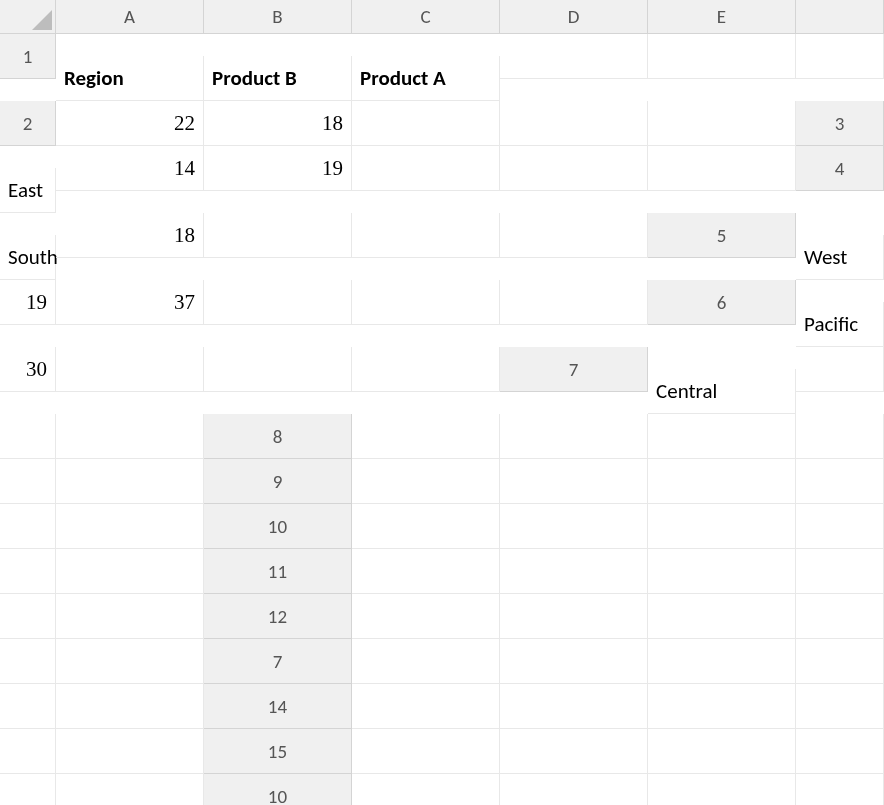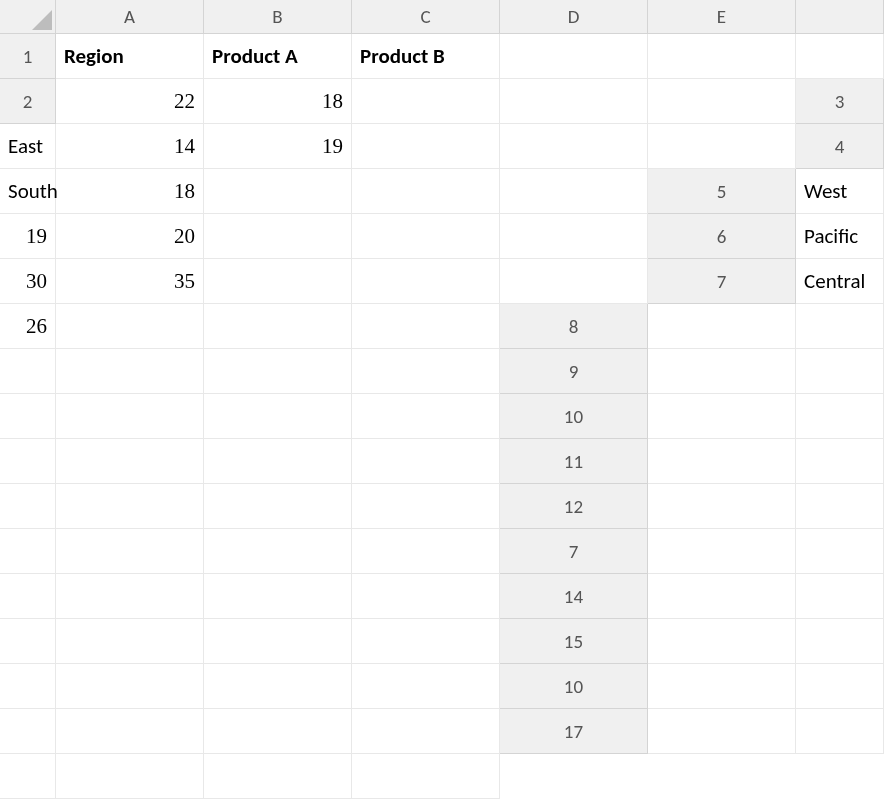--- a/index.html
+++ b/index.html
@@ -71,40 +71,41 @@
     }
     .cell.bold {
       font-weight: 700;
     }
     .cell.right {
       justify-content: flex-end;
       font-family: Liberation Serif, serif;
     }
     .cell.left {
       justify-content: flex-start;
+      margin-top: 22px;
     }
   </style>
 </head>
 <body>
 
 <div class="spreadsheet">
 
   <div class="corner"></div>
 
   <div class="header-cell">A</div>
   <div class="header-cell">B</div>
   <div class="header-cell">C</div>
   <div class="header-cell">D</div>
   <div class="header-cell">E</div>
   <div class="header-cell"></div>
 
   <div class="row-header">1</div>
   <div class="cell bold left">Region</div>
+  <div class="cell bold left">Product B</div>
   <div class="cell bold left">Product A</div>
-  <div class="cell bold left">Product B</div>
   <div class="cell"></div>
   <div class="cell"></div>
   <div class="cell"></div>
 
   <div class="row-header">2</div>
   <div class="cell right">22</div>
   <div class="cell right">18</div>
   <div class="cell"></div>
   <div class="cell"></div>
   <div class="cell"></div>
@@ -120,36 +121,34 @@
   <div class="row-header">4</div>
   <div class="cell left">South</div>
   <div class="cell right">18</div>
   <div class="cell"></div>
   <div class="cell"></div>
   <div class="cell"></div>
 
   <div class="row-header">5</div>
   <div class="cell left">West</div>
   <div class="cell right">19</div>
-  <div class="cell right">20</div>
+  <div class="cell right">37</div>
   <div class="cell"></div>
   <div class="cell"></div>
   <div class="cell"></div>
 
   <div class="row-header">6</div>
   <div class="cell left">Pacific</div>
   <div class="cell right">30</div>
-  <div class="cell right">35</div>
   <div class="cell"></div>
   <div class="cell"></div>
   <div class="cell"></div>
 
   <div class="row-header">7</div>
   <div class="cell left">Central</div>
-  <div class="cell right">26</div>
   <div class="cell"></div>
   <div class="cell"></div>
   <div class="cell"></div>
 
   <div class="row-header">8</div>
   <div class="cell"></div>
   <div class="cell"></div>
   <div class="cell"></div>
   <div class="cell"></div>
   <div class="cell"></div>

